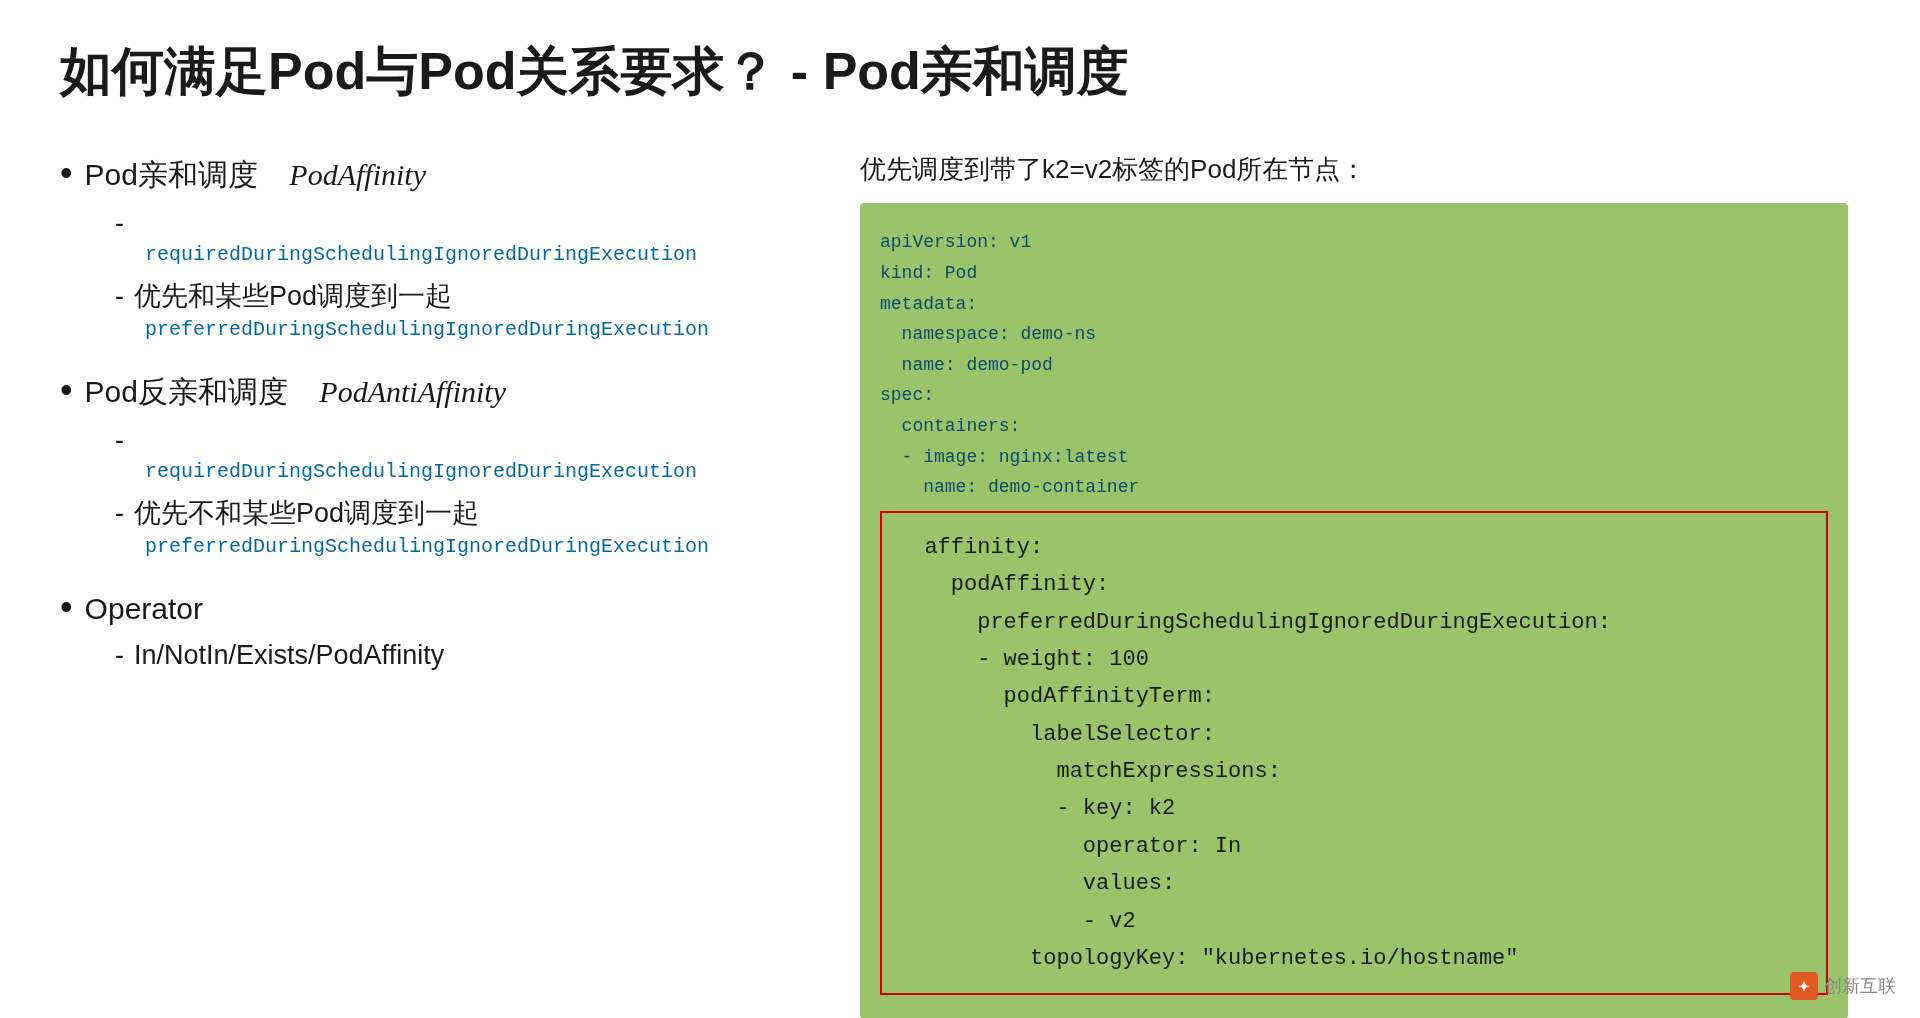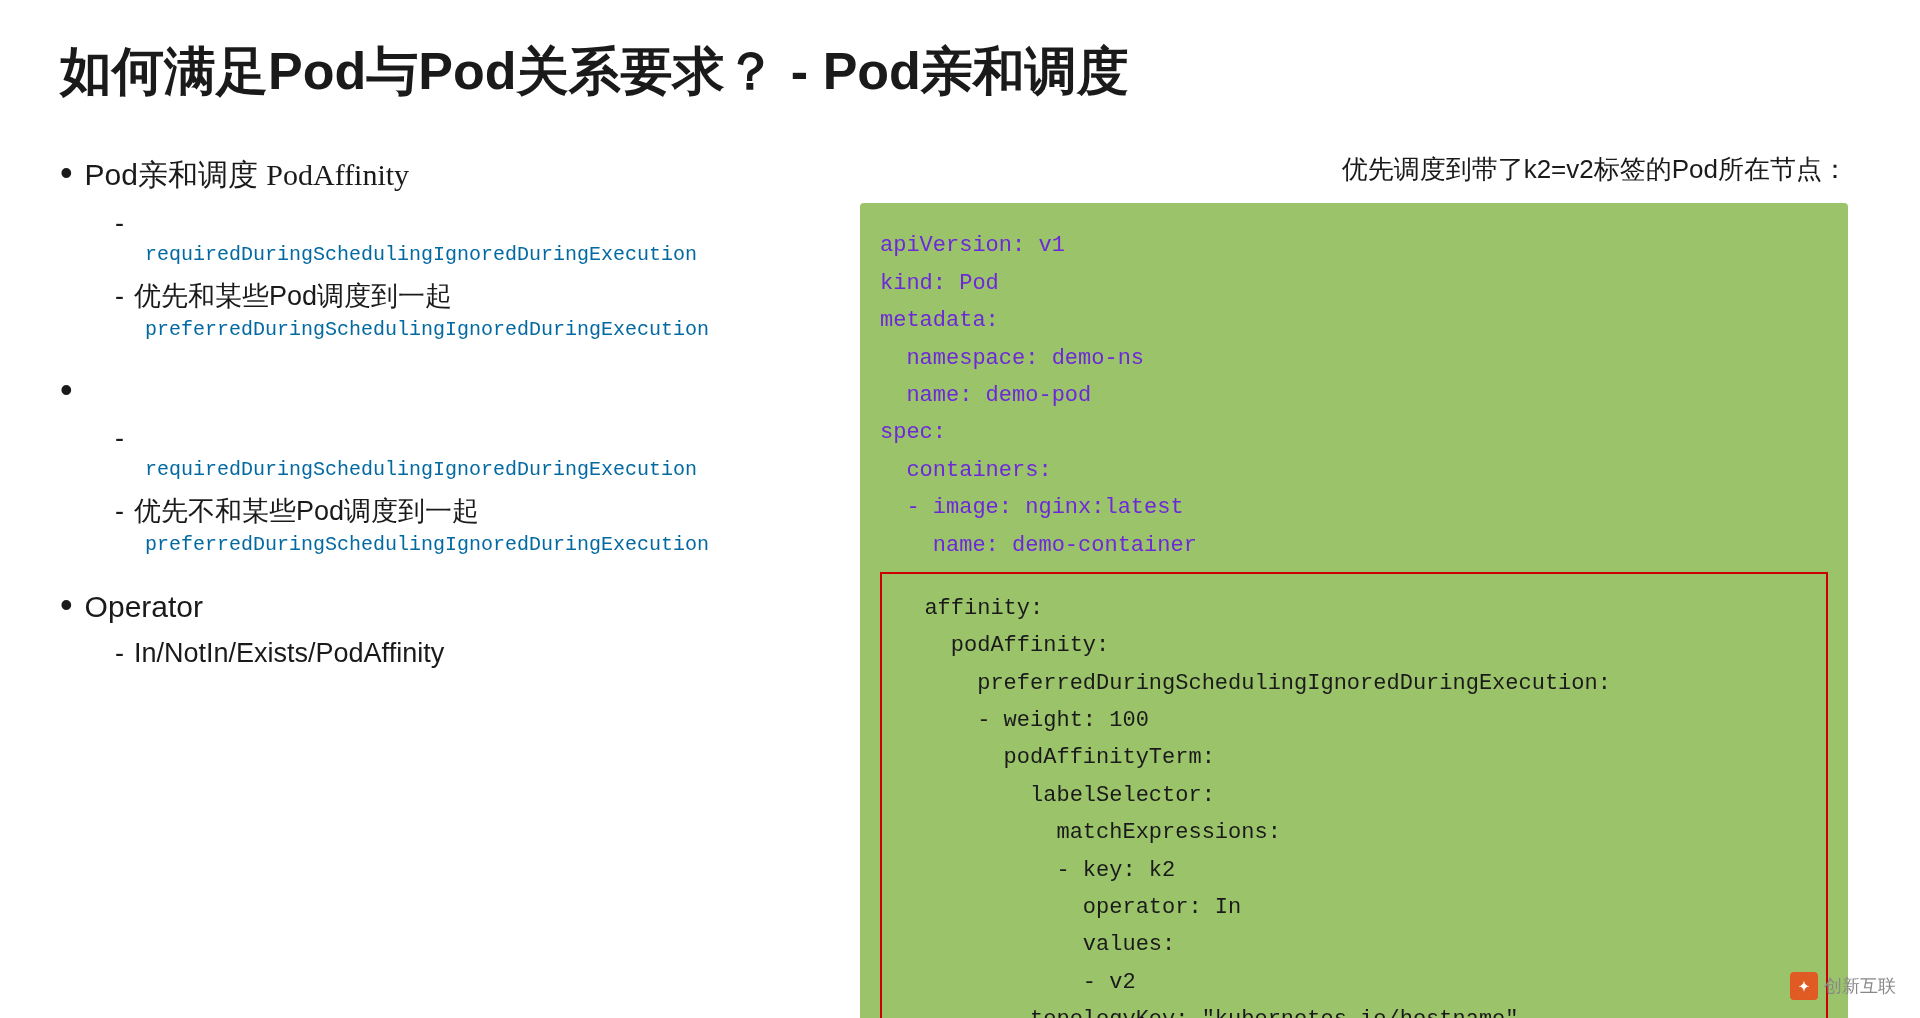--- a/index.html
+++ b/index.html
@@ -65,21 +65,23 @@
       color: #1a1a1a;
       flex-shrink: 0;
     }
 
     .bullet-main-text {
       font-size: 30px;
       color: #1a1a1a;
     }
 
     .italic-text {
+      font-style: italic;
       font-family: Georgia, serif;
+      margin-left: 23px;
     }
 
     .sub-items {
       margin-left: 55px;
       display: flex;
       flex-direction: column;
       gap: 4px;
     }
 
     .sub-item {
@@ -111,34 +113,33 @@
     .right-panel {
       flex: 1;
       display: flex;
       flex-direction: column;
     }
 
     .right-subtitle {
       font-size: 26px;
       color: #1a1a1a;
       margin-bottom: 16px;
-      text-align: right;
     }
 
     .code-block-outer {
       background-color: #9bc46a;
       border-radius: 4px;
       padding: 24px 20px;
       flex: 1;
     }
 
     .code-top {
       font-family: 'Courier New', Courier, monospace;
-      font-size: 22px;
-      color: #6d28d9;
+      font-size: 18px;
+      color: #0c4a6e;
       line-height: 1.7;
       margin-bottom: 8px;
     }
 
     .code-block-inner {
       border: 2.5px solid #cc0000;
       background-color: #9bc46a;
       padding: 16px 16px;
       margin-top: 4px;
     }
@@ -200,20 +201,21 @@
                 <span class="sub-dash">-</span>
                 <span>优先和某些Pod调度到一起</span>
               </div>
               <div class="sub-item-detail">preferredDuringSchedulingIgnoredDuringExecution</div>
             </div>
           </div>
         </div>
         <div class="bullet-section">
           <div class="bullet-main">
             <span class="bullet-dot">•</span>
+            <span class="bullet-main-text">Pod反亲和调度 <span class="italic-text">PodAntiAffinity</span></span>
           </div>
           <div class="sub-items">
             <div class="sub-item">
               <div class="sub-item-label">
                 <span class="sub-dash">-</span>
               </div>
               <div class="sub-item-detail">requiredDuringSchedulingIgnoredDuringExecution</div>
             </div>
             <div class="sub-item">
               <div class="sub-item-label">

